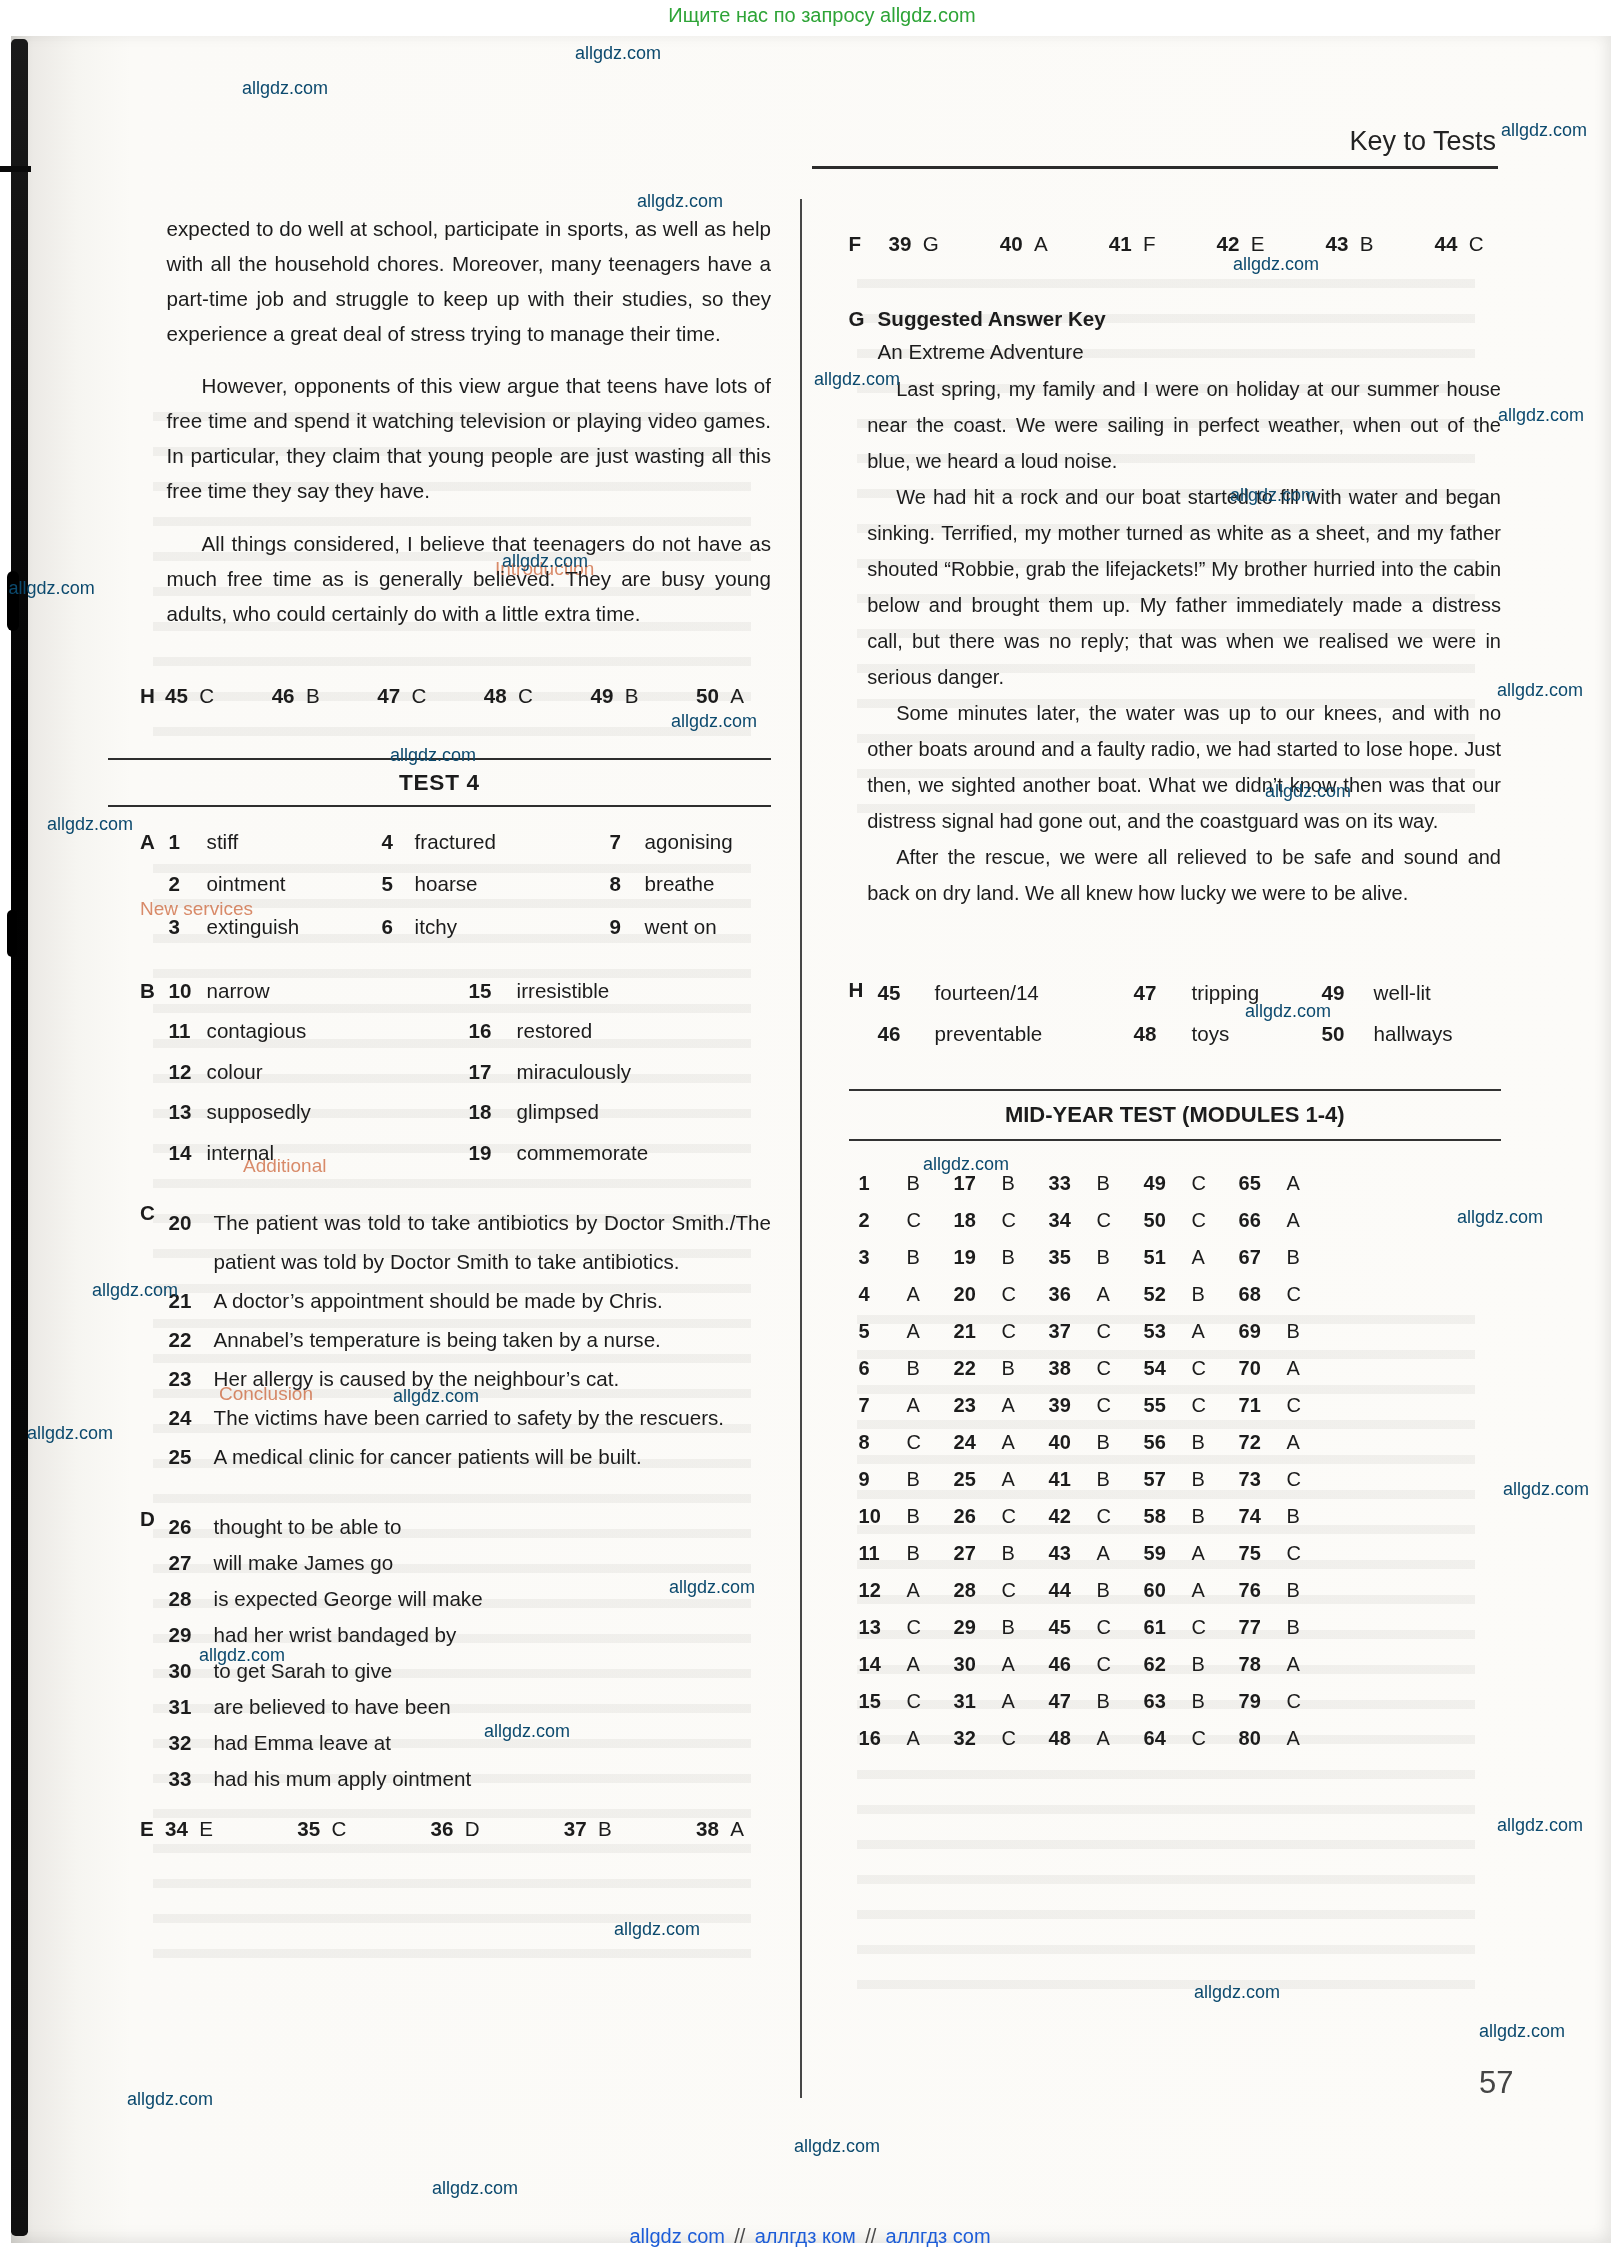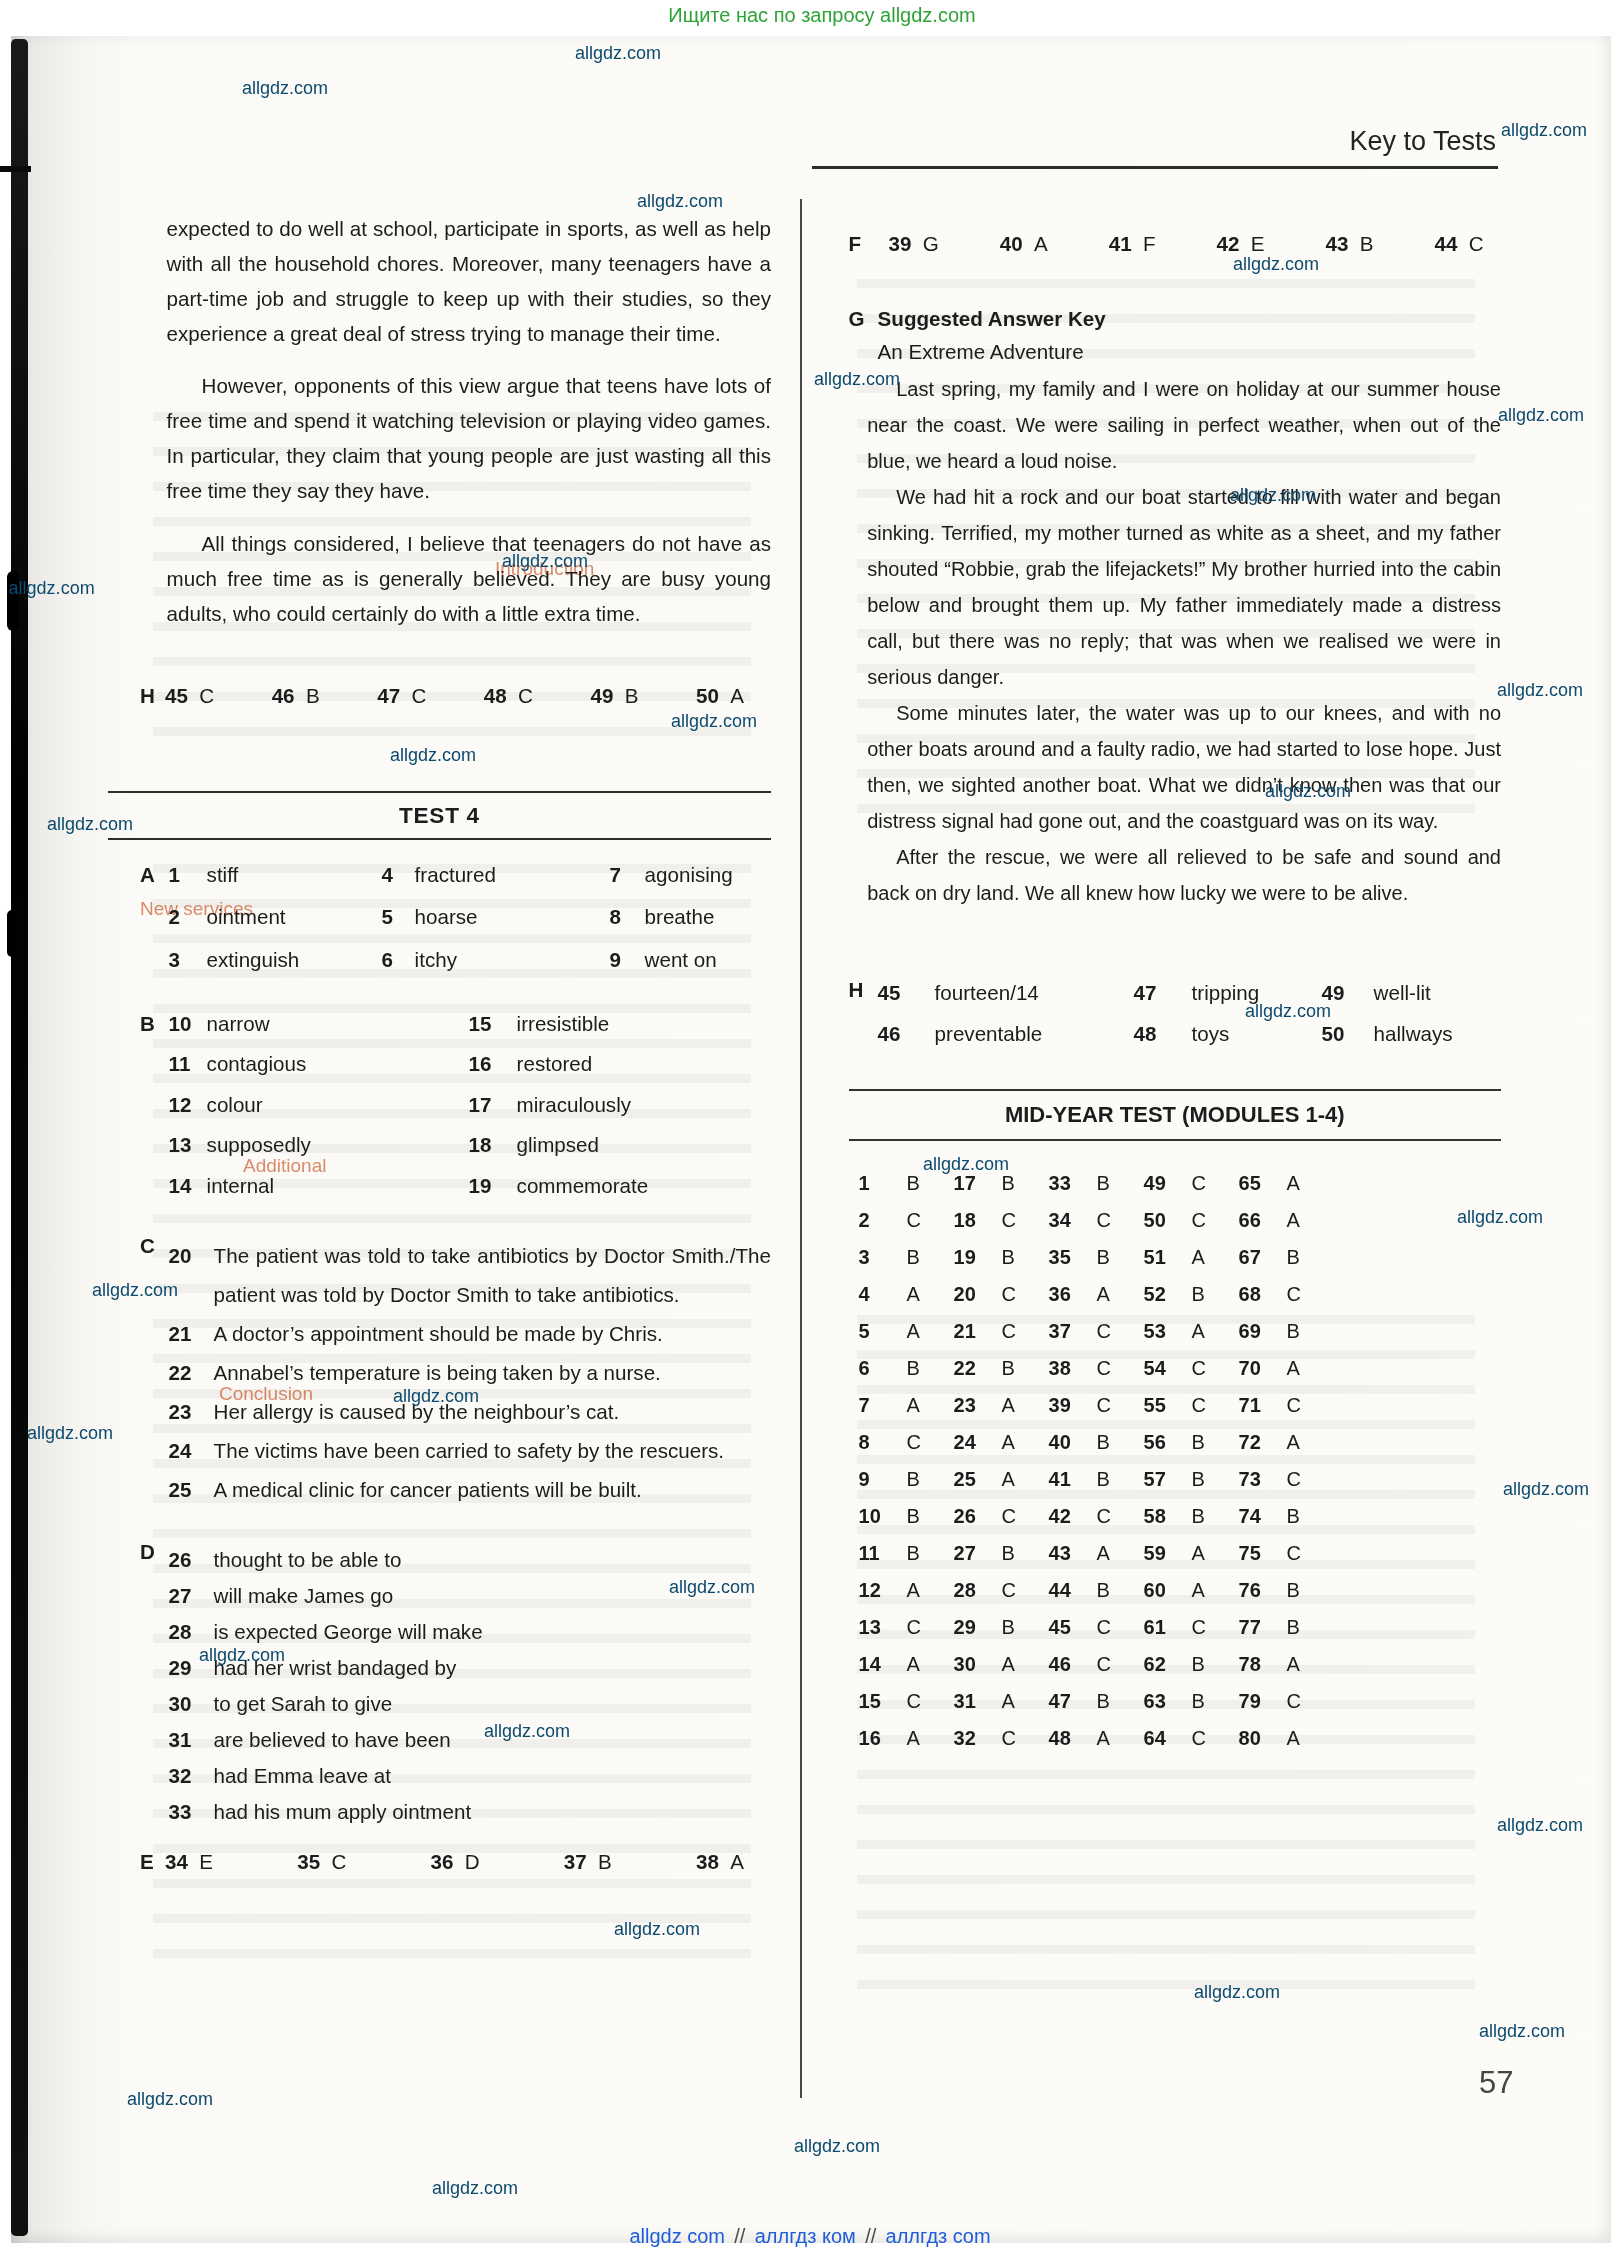--- a/index.html
+++ b/index.html
@@ -29,21 +29,21 @@
 
   .ans-row{display:flex;align-items:baseline;font-size:20.6px}
   .ans-row .lbl{font-weight:700;width:25px;flex:none}
   .ans-pairs{display:flex;justify-content:space-between;flex:1;max-width:579px}
   .pair{white-space:nowrap}
   .pair .n{font-weight:700}
   .pair .v{margin-left:11.3px;font-weight:400}
   .row-h{margin-top:47px}
   .row-e{margin-top:14.6px}
 
-  .test-head{margin-left:-32px;width:663px;margin-top:78px;text-align:center;font-weight:700;
+  .test-head{margin-left:-32px;width:663px;margin-top:45px;text-align:center;font-weight:700;
              font-size:22.6px;letter-spacing:0.7px;border-top:2.7px solid #2e2e2e;border-bottom:2.7px solid #2e2e2e;
              padding:10px 0 8.6px;line-height:26.6px}
 
   .sec{display:flex;align-items:flex-start}
   .sec .lbl{font-weight:700;width:28.6px;flex:none;font-size:20.6px;line-height:20.6px}
   .sec-a{margin-top:25px}
   .sec-b{margin-top:43px}
   .sec-c{margin-top:39px}
   .sec-d{margin-top:33px}
   .grid-a{display:grid;grid-template-columns:38px 175px 33px 195px 35px auto;flex:1;row-gap:22px;

